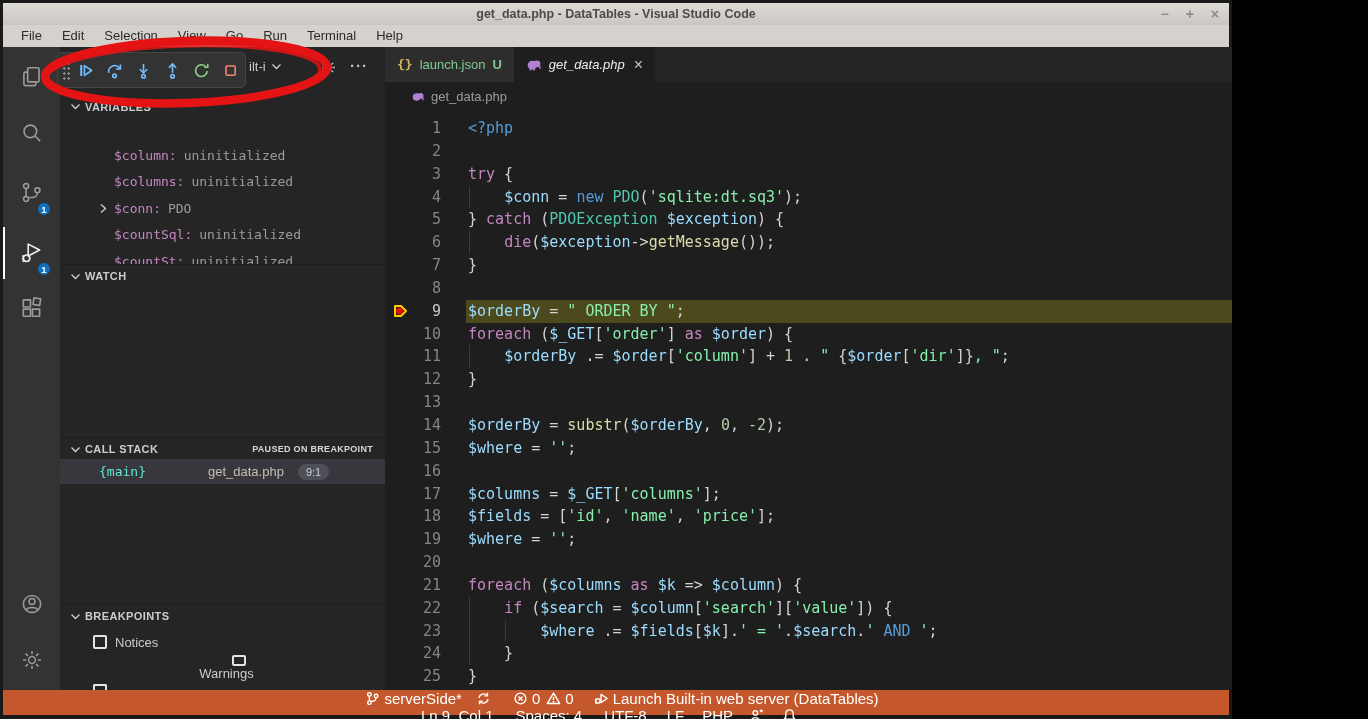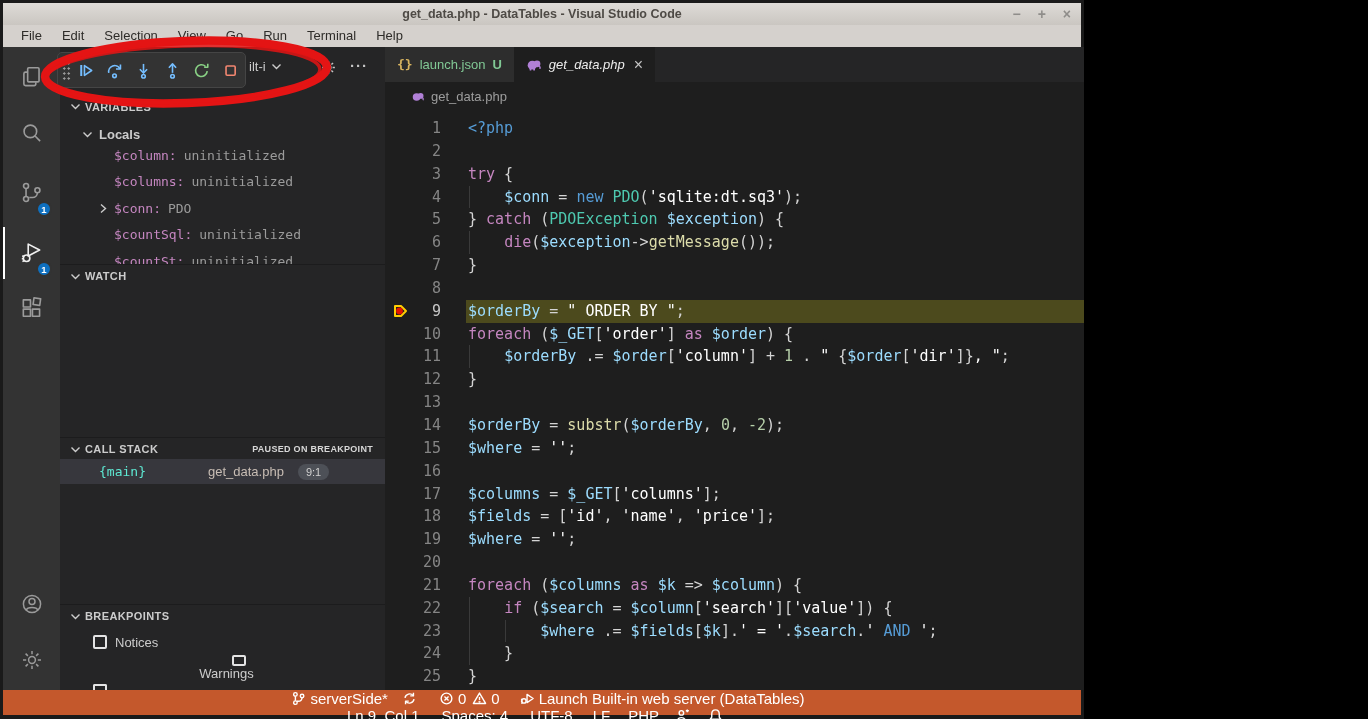--- a/index.html
+++ b/index.html
@@ -1,17 +1,17 @@
 <!DOCTYPE html>
 <html><head>
 <meta charset="utf-8">
 <style>
   * { margin:0; padding:0; box-sizing:border-box; }
   body { background:#000; font-family:"Liberation Sans", sans-serif; }
-  #app { position:relative; width:1084px; height:719px; background:#1a1a1a; overflow:hidden; }
+  #app { position:relative; width:1232px; height:719px; background:#1a1a1a; overflow:hidden; }
 
   
   .titlebar { position:absolute; left:3px; top:3px; right:3px; height:22px;
     background:linear-gradient(#dedbd7,#cac6c1); display:flex; align-items:center; justify-content:center; }
   .titlebar .title { font-size:12.5px; font-weight:700; color:#4e4a45; }
   .win-controls { position:absolute; right:10px; top:0; height:22px; display:flex; align-items:center; gap:17px; }
   .win-controls span { color:#8f8d8a; font-size:14px; font-weight:700; line-height:22px; cursor:default; }
 
   
   .menubar { position:absolute; left:3px; top:25px; right:3px; height:22px; background:#d5d1cd;
@@ -77,21 +77,21 @@
     font-family:"DejaVu Sans Mono", monospace; font-size:15px; }
   .code-row { position:relative; height:22.85px; white-space:pre; }
   .code-row .lnum { position:absolute; left:0; width:56px; text-align:right; color:#858585; line-height:22.85px; }
   .code-row.current .lnum { color:#c6c6c6; }
   .code-row .ltext { position:absolute; left:83px; line-height:22.85px; z-index:2; }
   .cur-line-bg { position:absolute; left:81px; width:796px; top:0; height:100%; background:#4c4a1d; z-index:0; }
   .indent-guide { position:absolute; top:0; height:100%; width:1px; background:#3a3a3a; z-index:1; }
   .bp-glyph { position:absolute; left:7px; top:2.5px; z-index:2; }
 
   .tk-kw{color:#C586C0} .tk-kw2{color:#569CD6} .tk-type{color:#4EC9B0} .tk-var{color:#9CDCFE}
-  .tk-fn{color:#DCDCAA} .tk-str{color:#ffffff} .tk-num{color:#B5CEA8} .tk-pun{color:#d4d4d4}
+  .tk-fn{color:#DCDCAA} .tk-str{color:#86efac} .tk-num{color:#B5CEA8} .tk-pun{color:#d4d4d4}
 
   .minimap { position:absolute; left:883px; top:65px; width:80px; bottom:0; overflow:hidden;
     font-family:"DejaVu Sans Mono", monospace; font-size:3px; line-height:3.2px; white-space:pre; opacity:.95; }
   .mm-row { height:3.2px; overflow:hidden; }
   .mm-row.mm-current { background:#55521f; }
   .mm-bar { height:2px; margin-top:1.2px; background:#6b7a8a; opacity:.7; }
   .vscroll { position:absolute; left:963px; top:0; width:17px; bottom:0; }
   .vs-thumb { position:absolute; left:2px; width:13px; top:68px; height:172px; background:rgba(130,130,130,.38); }
   .vs-mark { position:absolute; left:2px; width:13px; top:121px; height:8px; background:#7d7433; }
 
@@ -220,28 +220,20 @@
       </span>
       <span class="hdr-action" style="left:290px; top:10px; font-size:15px; font-weight:700; letter-spacing:1px">···</span>
 
       <div class="sec-header" style="top:48px; border-top:none">
         <span class="chev">
           <svg width="11" height="11" viewBox="0 0 11 11">
               <polyline points="1.5,3.5 5.5,7.5 9.5,3.5" fill="none" stroke="#cccccc" stroke-width="1.4"></polyline>
             </svg>
         </span>
         <span class="sec-title">VARIABLES</span>
-      </div>
-      <div class="tree-row" style="top:74px">
-        <span class="chev" style="margin-left:22px; margin-right:6px">
-          <svg width="11" height="11" viewBox="0 0 11 11">
-              <polyline points="1.5,3.5 5.5,7.5 9.5,3.5" fill="none" stroke="#cccccc" stroke-width="1.4"></polyline>
-            </svg>
-        </span>
-        <span class="scope-label">Locals</span>
       </div>
       <div id="var-rows">
           <div class="tree-row" style="top: 95px;">
             <span style="margin-left:54px"></span>
             <span class="vname">$column:</span>
             <span class="vval">uninitialized</span>
           </div>
           <div class="tree-row" style="top: 121.6px;">
             <span style="margin-left:54px"></span>
             <span class="vname">$columns:</span>

